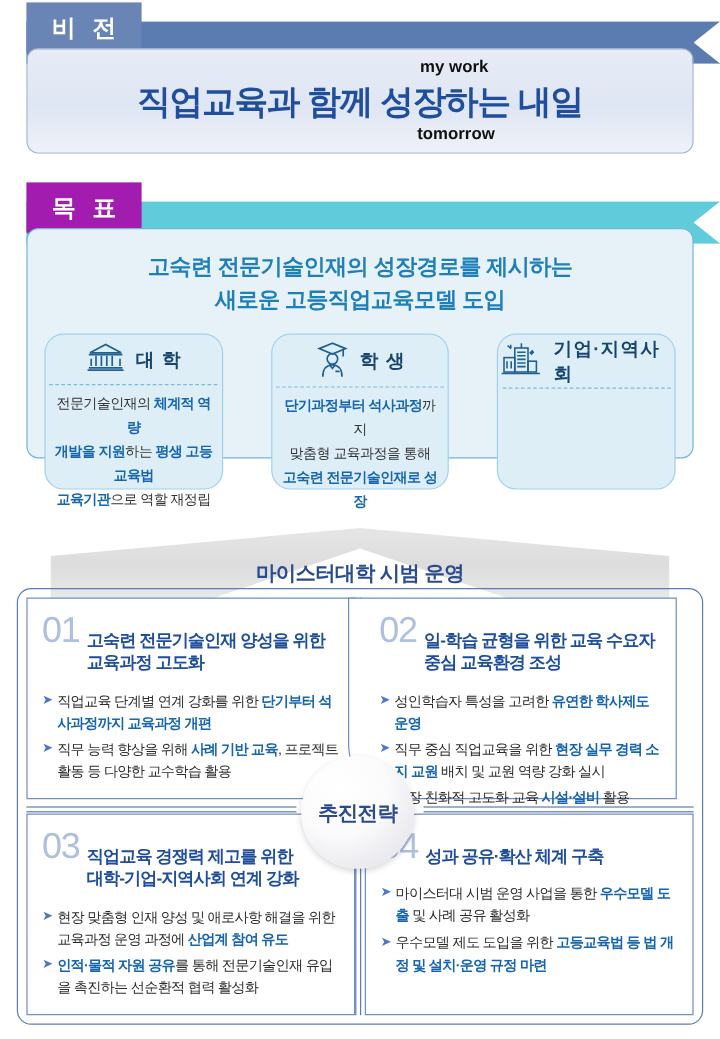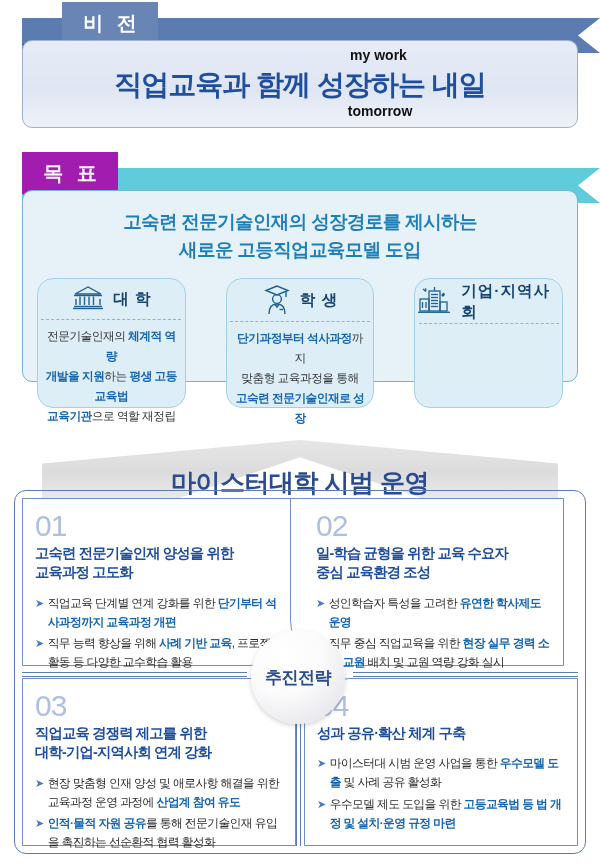--- a/index.html
+++ b/index.html
@@ -24,21 +24,21 @@
     content:"";position:absolute;right:0;top:0;width:22px;height:100%;
     background:#ffffff;
     clip-path:polygon(100% 0,100% 100%,0 50%);
   }
   .ribbon-tab{
     position:absolute;left:22px;top:2px;width:96px;height:42px;
     display:flex;align-items:center;justify-content:center;
     color:#ffffff;font-weight:bold;font-size:20px;letter-spacing:4px;
     text-indent:4px;
   }
-  .ribbon-tab.vision{background:#6985b6;margin-left:40px;}
+  .ribbon-tab.vision{background:#6985b6;}
   .ribbon-tab.goal{background:#a21caf;}
   .ribbon-fold{
     position:absolute;top:44px;width:20px;height:13px;
   }
   .ribbon-fold.l{left:22px;}
   .ribbon-fold.r{left:98px;}
   .ribbon-fold.vision{background:#3d5e93;}
   .ribbon-fold.goal{background:#179fb1;}
   .ribbon-fold.l{clip-path:polygon(0 0,100% 0,100% 100%);}
   .ribbon-fold.r{clip-path:polygon(0 0,100% 0,0 100%);}
@@ -105,50 +105,50 @@
   .gc-body b{color:#1565b0;}
 
   
   .chev{
     position:absolute;left:42px;top:440px;width:516px;height:78px;
     background:linear-gradient(180deg,#e6e6e6 0%,#dcdcdc 40%,#f2f2f2 100%);
     clip-path:polygon(50% 0,100% 30%,100% 100%,85% 100%,50% 22%,15% 100%,0 100%,0 30%);
   }
   .chev-text{
     position:absolute;left:0;right:0;top:466px;text-align:center;
-    font-size:25px;font-weight:bold;color:#2a4b8d;letter-spacing:-0.5px;
+    font-size:17px;font-weight:bold;color:#2a4b8d;letter-spacing:-0.5px;
   }
 
   
   .strat-outer{
     position:absolute;left:14px;top:490px;width:572px;height:364px;
     border:1px solid #5b7cb0;border-radius:12px;
     background:transparent;box-sizing:border-box;
   }
   .strat-grid{
     position:absolute;left:22px;top:498px;width:556px;height:348px;
   }
   .s-box{
     position:absolute;width:274px;height:168px;
     border:1px solid #6f8ec4;box-sizing:border-box;background:#ffffff;
   }
   .s1{left:0;top:0;border-radius:0 0 46px 0;}
   .s2{left:268px;top:0;border-radius:0 0 0 46px;padding-left:13px;}
   .s3{left:0;top:180px;border-radius:0 46px 0 0;}
   .s4{left:282px;top:180px;border-radius:46px 0 0 0;}
 
-  .s-head{display:flex;align-items:flex-start;padding:12px 10px 0 12px;flex-direction:column;}
+  .s-head{display:flex;align-items:flex-start;padding:12px 10px 0 12px;}
   .s-num{
     font-size:30px;color:#aebfe0;font-weight:normal;line-height:1;
     margin-right:6px;letter-spacing:-1px;flex:none;
     font-family:"Liberation Sans",sans-serif;
   }
   .s-title{
     font-size:14.3px;font-weight:bold;color:#1f4e9c;line-height:1.35;
-    letter-spacing:-0.8px;padding-top:3px;
+    letter-spacing:-0.8px;padding-top:3px;margin-top:11px;
   }
   .s-list{padding:11px 11px 0 12px;}
   .s-li{
     display:flex;font-size:11.8px;color:#2b2b2b;line-height:1.62;
     letter-spacing:-0.6px;margin-bottom:2px;
   }
   .s-li .bullet{
     flex:none;color:#4a78c8;font-size:11px;margin-right:4px;
     line-height:1.7;
   }

